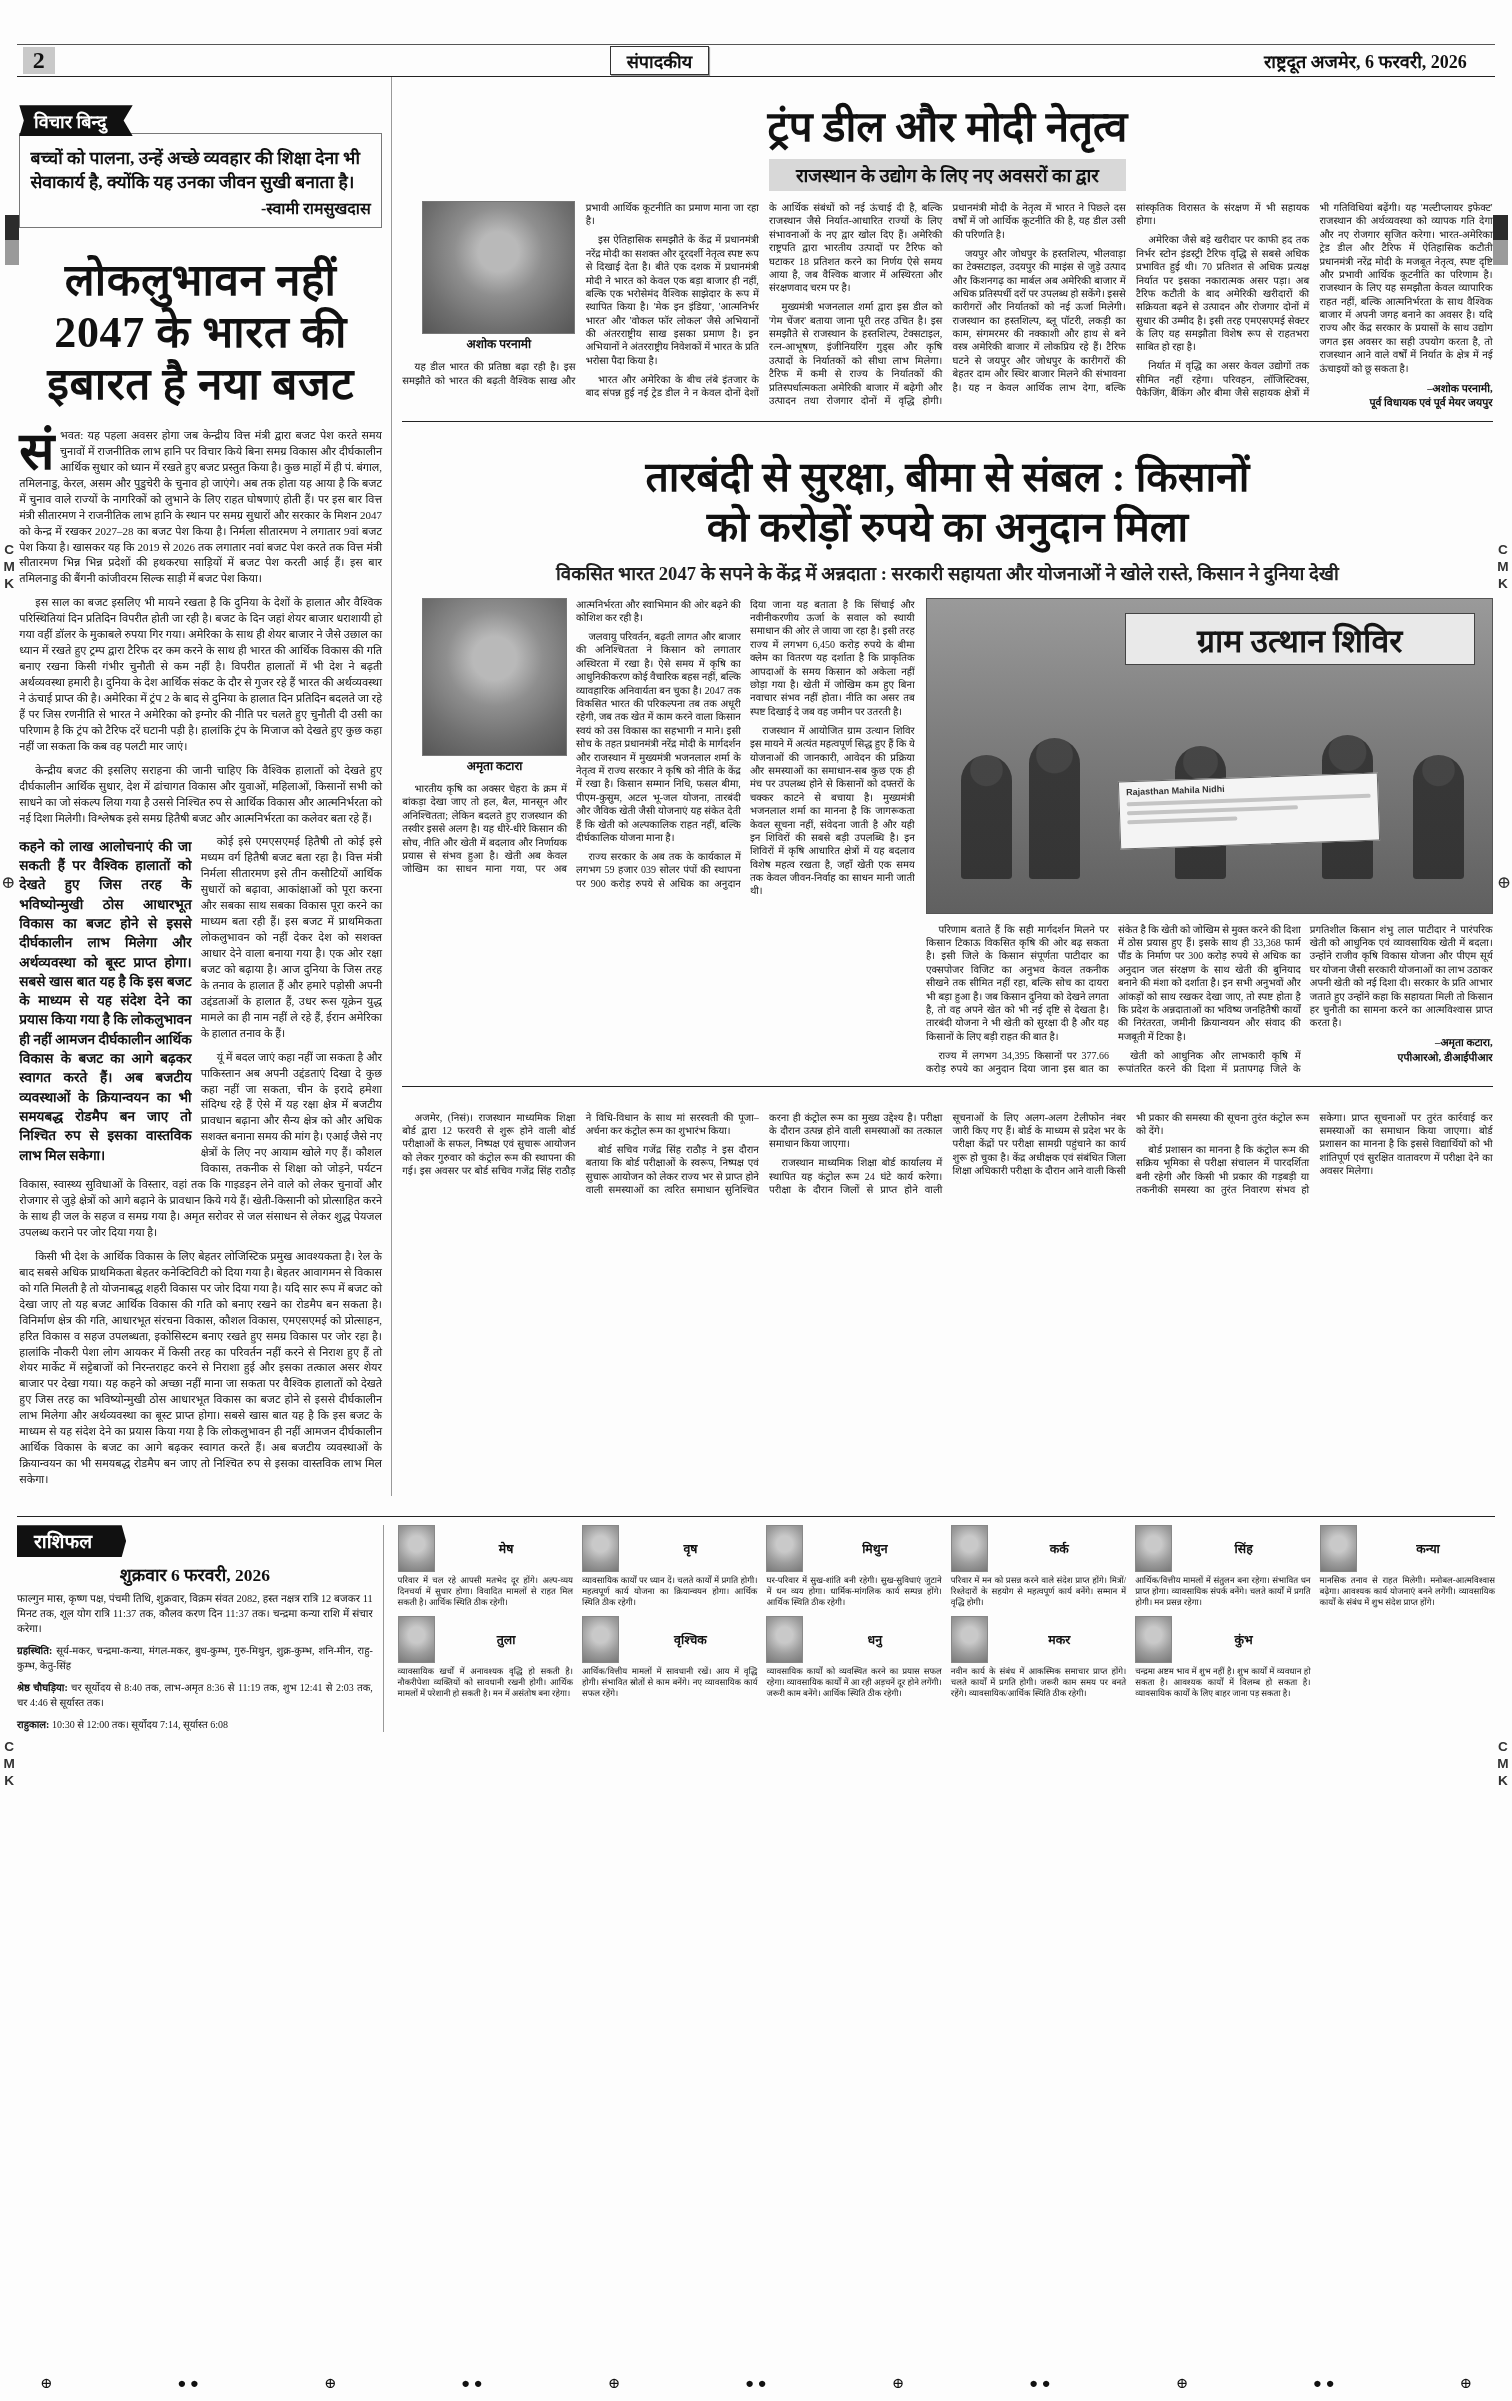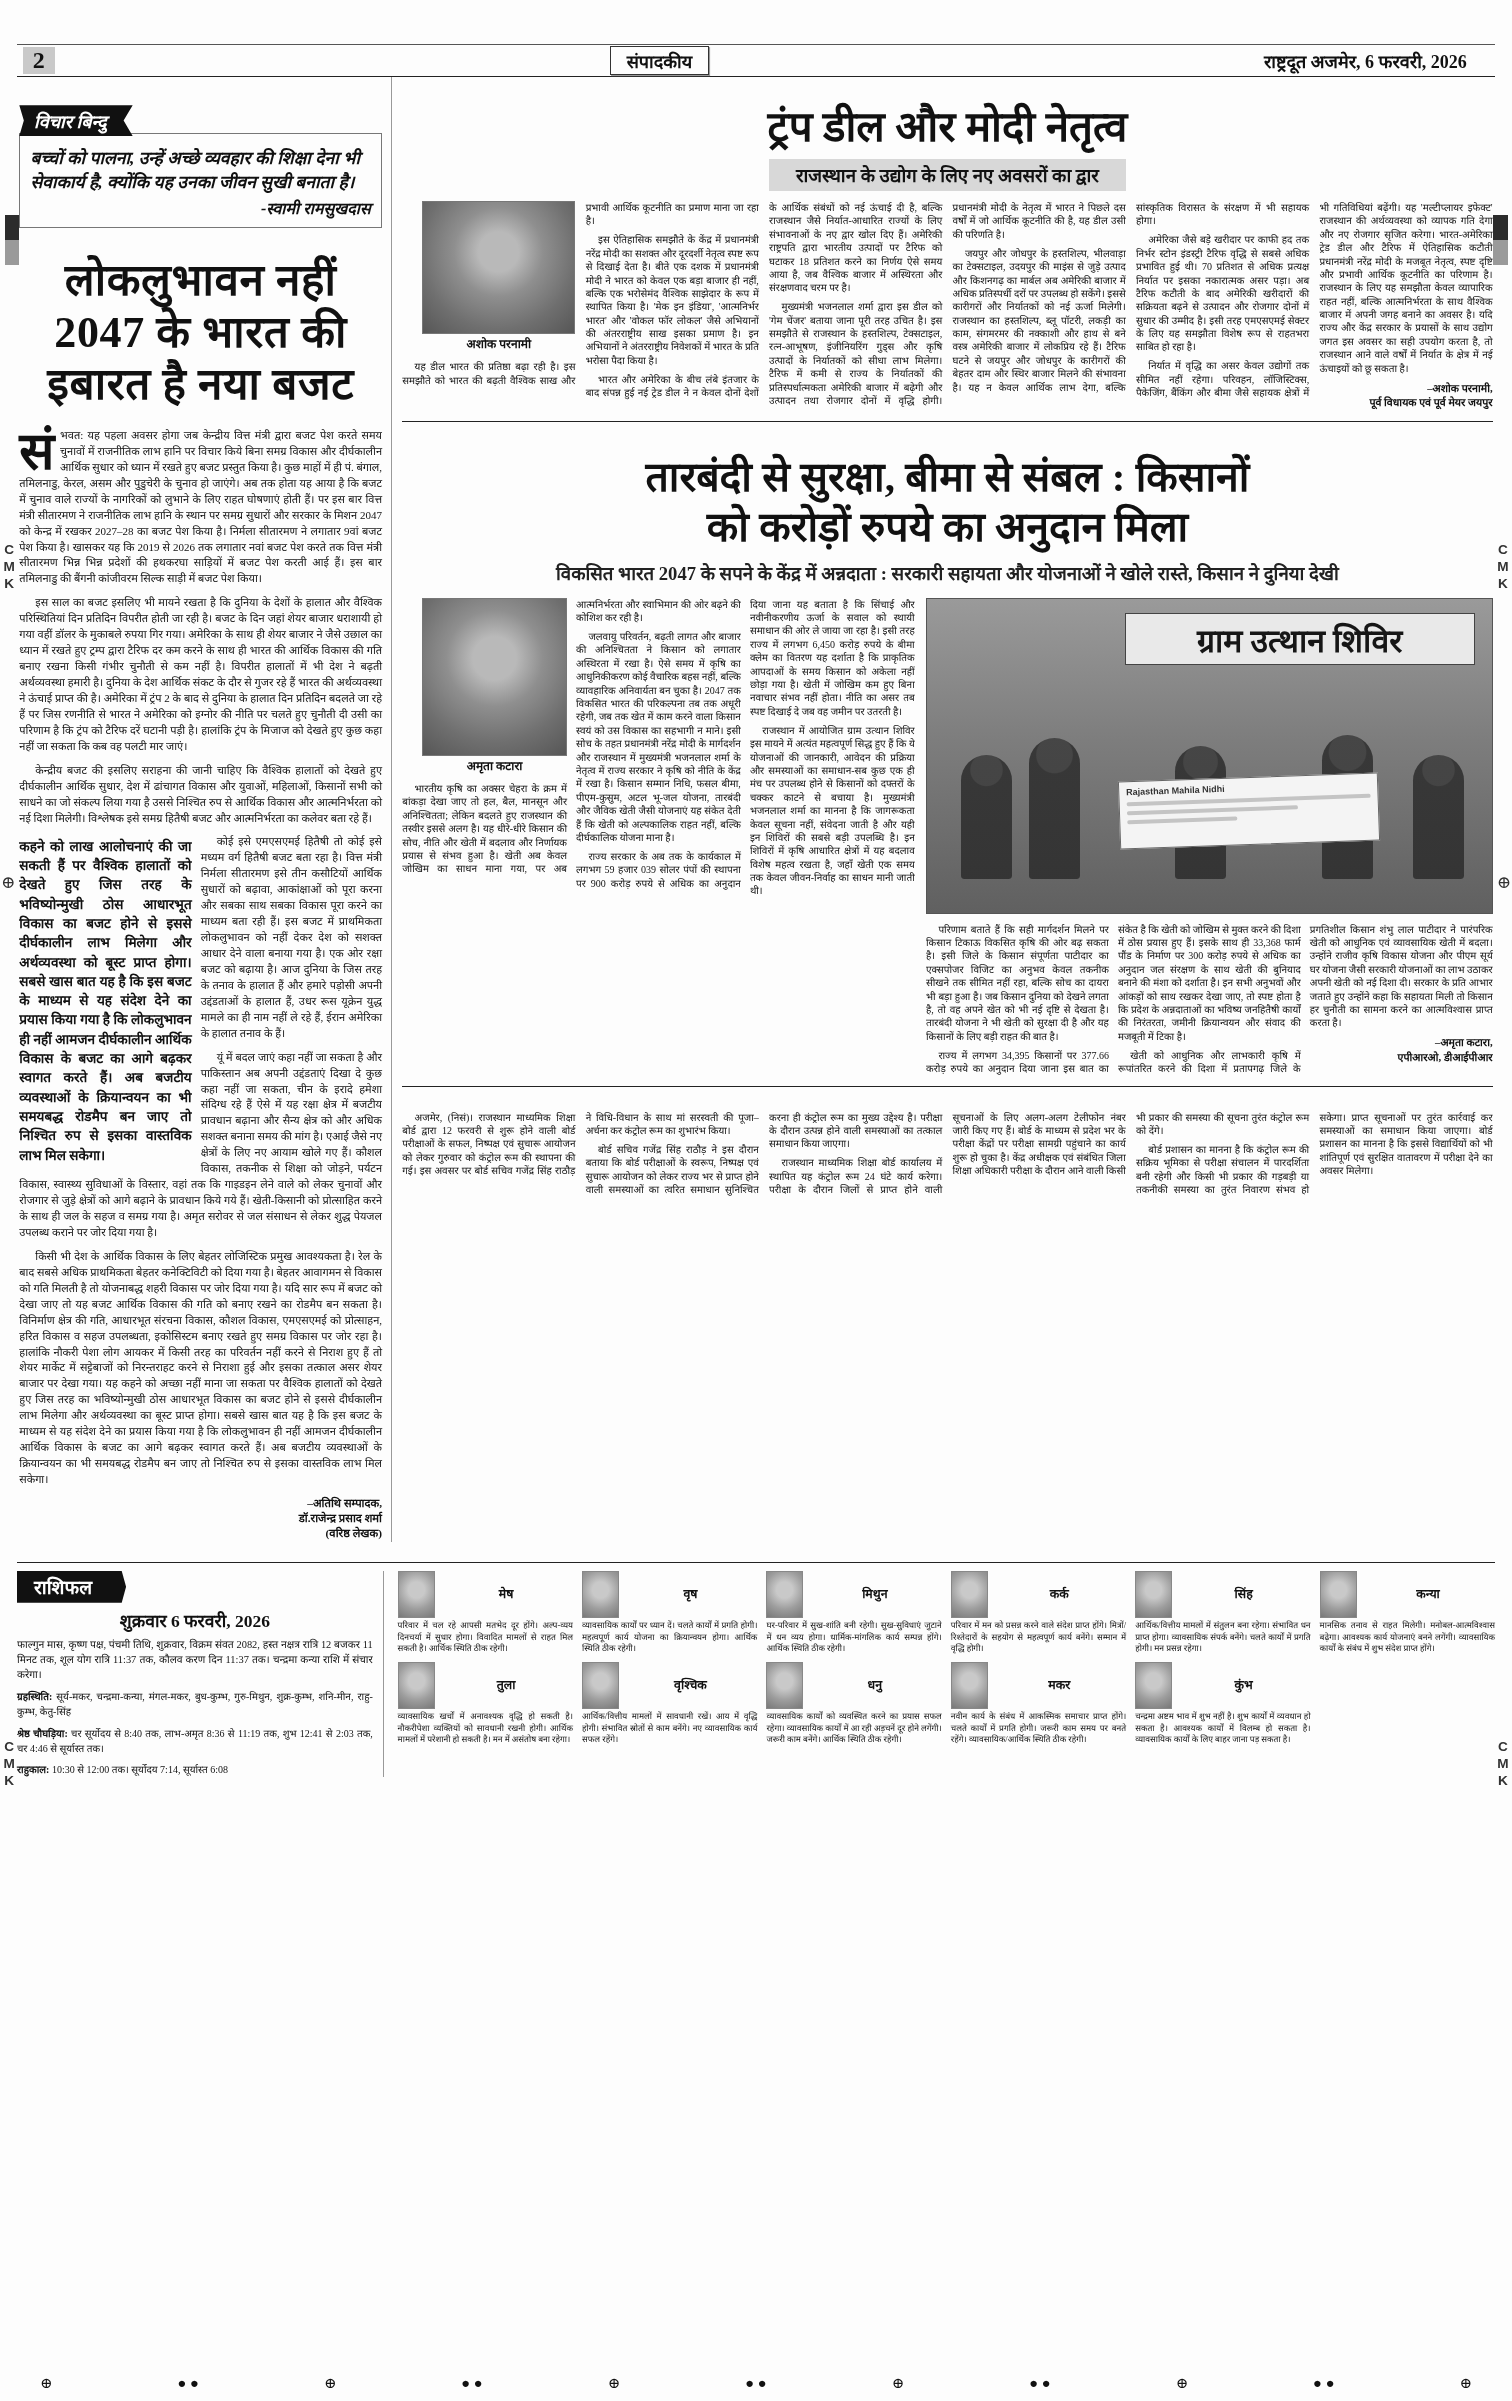--- a/index.html
+++ b/index.html
@@ -49,21 +49,21 @@
     align-items:flex-start;
   }
   .left-col {
     width:375px;
     padding:5.6px 9px 0 2.3px;
     border-right:0.6px solid #999;
   }
   .right-col { flex:1; padding:3.4px 2.3px 0 10.2px; }
 
   
-  .vichar { margin-top:22.6px; position:relative;font-style:italic; }
+  .vichar { margin-top:22.6px; position:relative; }
   .ribbon {
     display:inline-block;
     background:#111; color:#fff;
     font-weight:bold; font-size:18px;
     padding:3.4px 26px 3.4px 14.7px;
     clip-path:polygon(0 0,100% 0,92% 50%,100% 100%,0 100%,4% 50%);
   }
   .quote-box {
     border:0.6px solid #777;
     margin-top:-3.4px;
@@ -264,25 +264,20 @@
       <h1 class="edit-headline">लोकलुभावन नहीं 2047 के भारत की इबारत है नया बजट</h1>
 
       <div class="edit-body">
         <p class="lead"><span class="dropcap">सं</span><span>भवत: यह पहला अवसर होगा जब केन्द्रीय वित्त मंत्री द्वारा बजट पेश करते समय चुनावों में राजनीतिक लाभ हानि पर विचार किये बिना समग्र विकास और दीर्घकालीन आर्थिक सुधार को ध्यान में रखते हुए बजट प्रस्तुत किया है। कुछ माहों में ही पं. बंगाल, तमिलनाडु, केरल, असम और पुडुचेरी के चुनाव हो जाएंगे। अब तक होता यह आया है कि बजट में चुनाव वाले राज्यों के नागरिकों को लुभाने के लिए राहत घोषणाएं होती हैं। पर इस बार वित्त मंत्री सीतारमण ने राजनीतिक लाभ हानि के स्थान पर समग्र सुधारों और सरकार के मिशन 2047 को केन्द्र में रखकर 2027–28 का बजट पेश किया है। निर्मला सीतारमण ने लगातार 9वां बजट पेश किया है। खासकर यह कि 2019 से 2026 तक लगातार नवां बजट पेश करते तक वित्त मंत्री सीतारमण भिन्न भिन्न प्रदेशों की हथकरघा साड़ियों में बजट पेश करती आई हैं। इस बार तमिलनाडु की बैंगनी कांजीवरम सिल्क साड़ी में बजट पेश किया।</span></p>
         <p>इस साल का बजट इसलिए भी मायने रखता है कि दुनिया के देशों के हालात और वैश्विक परिस्थितियां दिन प्रतिदिन विपरीत होती जा रही है। बजट के दिन जहां शेयर बाजार धराशायी हो गया वहीं डॉलर के मुकाबले रुपया गिर गया। अमेरिका के साथ ही शेयर बाजार ने जैसे उछाल का ध्यान में रखते हुए ट्रम्प द्वारा टैरिफ दर कम करने के साथ ही भारत की आर्थिक विकास की गति बनाए रखना किसी गंभीर चुनौती से कम नहीं है। विपरीत हालातों में भी देश ने बढ़ती अर्थव्यवस्था हमारी है। दुनिया के देश आर्थिक संकट के दौर से गुजर रहे हैं भारत की अर्थव्यवस्था ने ऊंचाई प्राप्त की है। अमेरिका में ट्रंप 2 के बाद से दुनिया के हालात दिन प्रतिदिन बदलते जा रहे हैं पर जिस रणनीति से भारत ने अमेरिका को इग्नोर की नीति पर चलते हुए चुनौती दी उसी का परिणाम है कि ट्रंप को टैरिफ दरें घटानी पड़ी है। हालांकि ट्रंप के मिजाज को देखते हुए कुछ कहा नहीं जा सकता कि कब वह पलटी मार जाएं।</p>
         <p>केन्द्रीय बजट की इसलिए सराहना की जानी चाहिए कि वैश्विक हालातों को देखते हुए दीर्घकालीन आर्थिक सुधार, देश में ढांचागत विकास और युवाओं, महिलाओं, किसानों सभी को साधने का जो संकल्प लिया गया है उससे निश्चित रुप से आर्थिक विकास और आत्मनिर्भरता को नई दिशा मिलेगी। विश्लेषक इसे समग्र हितैषी बजट और आत्मनिर्भरता का कलेवर बता रहे हैं।</p>
         <div class="bold-block">कहने को लाख आलोचनाएं की जा सकती हैं पर वैश्विक हालातों को देखते हुए जिस तरह के भविष्योन्मुखी ठोस आधारभूत विकास का बजट होने से इससे दीर्घकालीन लाभ मिलेगा और अर्थव्यवस्था को बूस्ट प्राप्त होगा। सबसे खास बात यह है कि इस बजट के माध्यम से यह संदेश देने का प्रयास किया गया है कि लोकलुभावन ही नहीं आमजन दीर्घकालीन आर्थिक विकास के बजट का आगे बढ़कर स्वागत करते हैं। अब बजटीय व्यवस्थाओं के क्रियान्वयन का भी समयबद्ध रोडमैप बन जाए तो निश्चित रुप से इसका वास्तविक लाभ मिल सकेगा।</div>
         <p>कोई इसे एमएसएमई हितैषी तो कोई इसे मध्यम वर्ग हितैषी बजट बता रहा है। वित्त मंत्री निर्मला सीतारमण इसे तीन कसौटियों आर्थिक सुधारों को बढ़ावा, आकांक्षाओं को पूरा करना और सबका साथ सबका विकास पूरा करने का माध्यम बता रही हैं। इस बजट में प्राथमिकता लोकलुभावन को नहीं देकर देश को सशक्त आधार देने वाला बनाया गया है। एक ओर रक्षा बजट को बढ़ाया है। आज दुनिया के जिस तरह के तनाव के हालात हैं और हमारे पड़ोसी अपनी उद्दंडताओं के हालात हैं, उधर रूस यूक्रेन युद्ध मामले का ही नाम नहीं ले रहे हैं, ईरान अमेरिका के हालात तनाव के हैं।</p>
         <p>यूं में बदल जाएं कहा नहीं जा सकता है और पाकिस्तान अब अपनी उद्दंडताएं दिखा दे कुछ कहा नहीं जा सकता, चीन के इरादे हमेशा संदिग्ध रहे हैं ऐसे में यह रक्षा क्षेत्र में बजटीय प्रावधान बढ़ाना और सैन्य क्षेत्र को और अधिक सशक्त बनाना समय की मांग है। एआई जैसे नए क्षेत्रों के लिए नए आयाम खोले गए हैं। कौशल विकास, तकनीक से शिक्षा को जोड़ने, पर्यटन विकास, स्वास्थ्य सुविधाओं के विस्तार, वहां तक कि गाइडइन लेने वाले को लेकर चुनावों और रोजगार से जुड़े क्षेत्रों को आगे बढ़ाने के प्रावधान किये गये हैं। खेती-किसानी को प्रोत्साहित करने के साथ ही जल के सहज व समग्र गया है। अमृत सरोवर से जल संसाधन से लेकर शुद्ध पेयजल उपलब्ध कराने पर जोर दिया गया है।</p>
         <p>किसी भी देश के आर्थिक विकास के लिए बेहतर लोजिस्टिक प्रमुख आवश्यकता है। रेल के बाद सबसे अधिक प्राथमिकता बेहतर कनेक्टिविटी को दिया गया है। बेहतर आवागमन से विकास को गति मिलती है तो योजनाबद्ध शहरी विकास पर जोर दिया गया है। यदि सार रूप में बजट को देखा जाए तो यह बजट आर्थिक विकास की गति को बनाए रखने का रोडमैप बन सकता है। विनिर्माण क्षेत्र की गति, आधारभूत संरचना विकास, कौशल विकास, एमएसएमई को प्रोत्साहन, हरित विकास व सहज उपलब्धता, इकोसिस्टम बनाए रखते हुए समग्र विकास पर जोर रहा है। हालांकि नौकरी पेशा लोग आयकर में किसी तरह का परिवर्तन नहीं करने से निराश हुए हैं तो शेयर मार्केट में सट्टेबाजों को निरन्तराहट करने से निराशा हुई और इसका तत्काल असर शेयर बाजार पर देखा गया। यह कहने को अच्छा नहीं माना जा सकता पर वैश्विक हालातों को देखते हुए जिस तरह का भविष्योन्मुखी ठोस आधारभूत विकास का बजट होने से इससे दीर्घकालीन लाभ मिलेगा और अर्थव्यवस्था का बूस्ट प्राप्त होगा। सबसे खास बात यह है कि इस बजट के माध्यम से यह संदेश देने का प्रयास किया गया है कि लोकलुभावन ही नहीं आमजन दीर्घकालीन आर्थिक विकास के बजट का आगे बढ़कर स्वागत करते हैं। अब बजटीय व्यवस्थाओं के क्रियान्वयन का भी समयबद्ध रोडमैप बन जाए तो निश्चित रुप से इसका वास्तविक लाभ मिल सकेगा।</p>
-        <div class="edit-byline">
-          <div>–अतिथि सम्पादक,</div>
-          <div>डॉ.राजेन्द्र प्रसाद शर्मा</div>
-          <div>(वरिष्ठ लेखक)</div>
-        </div>
       </div>
     </div>
 
     <div class="right-col">
 
       <div class="trump-art">
         <h1 class="art-headline">ट्रंप डील और मोदी नेतृत्व</h1>
         <div class="subtitle-bar">राजस्थान के उद्योग के लिए नए अवसरों का द्वार</div>
         <div class="cols6">
           <figure class="portrait">

